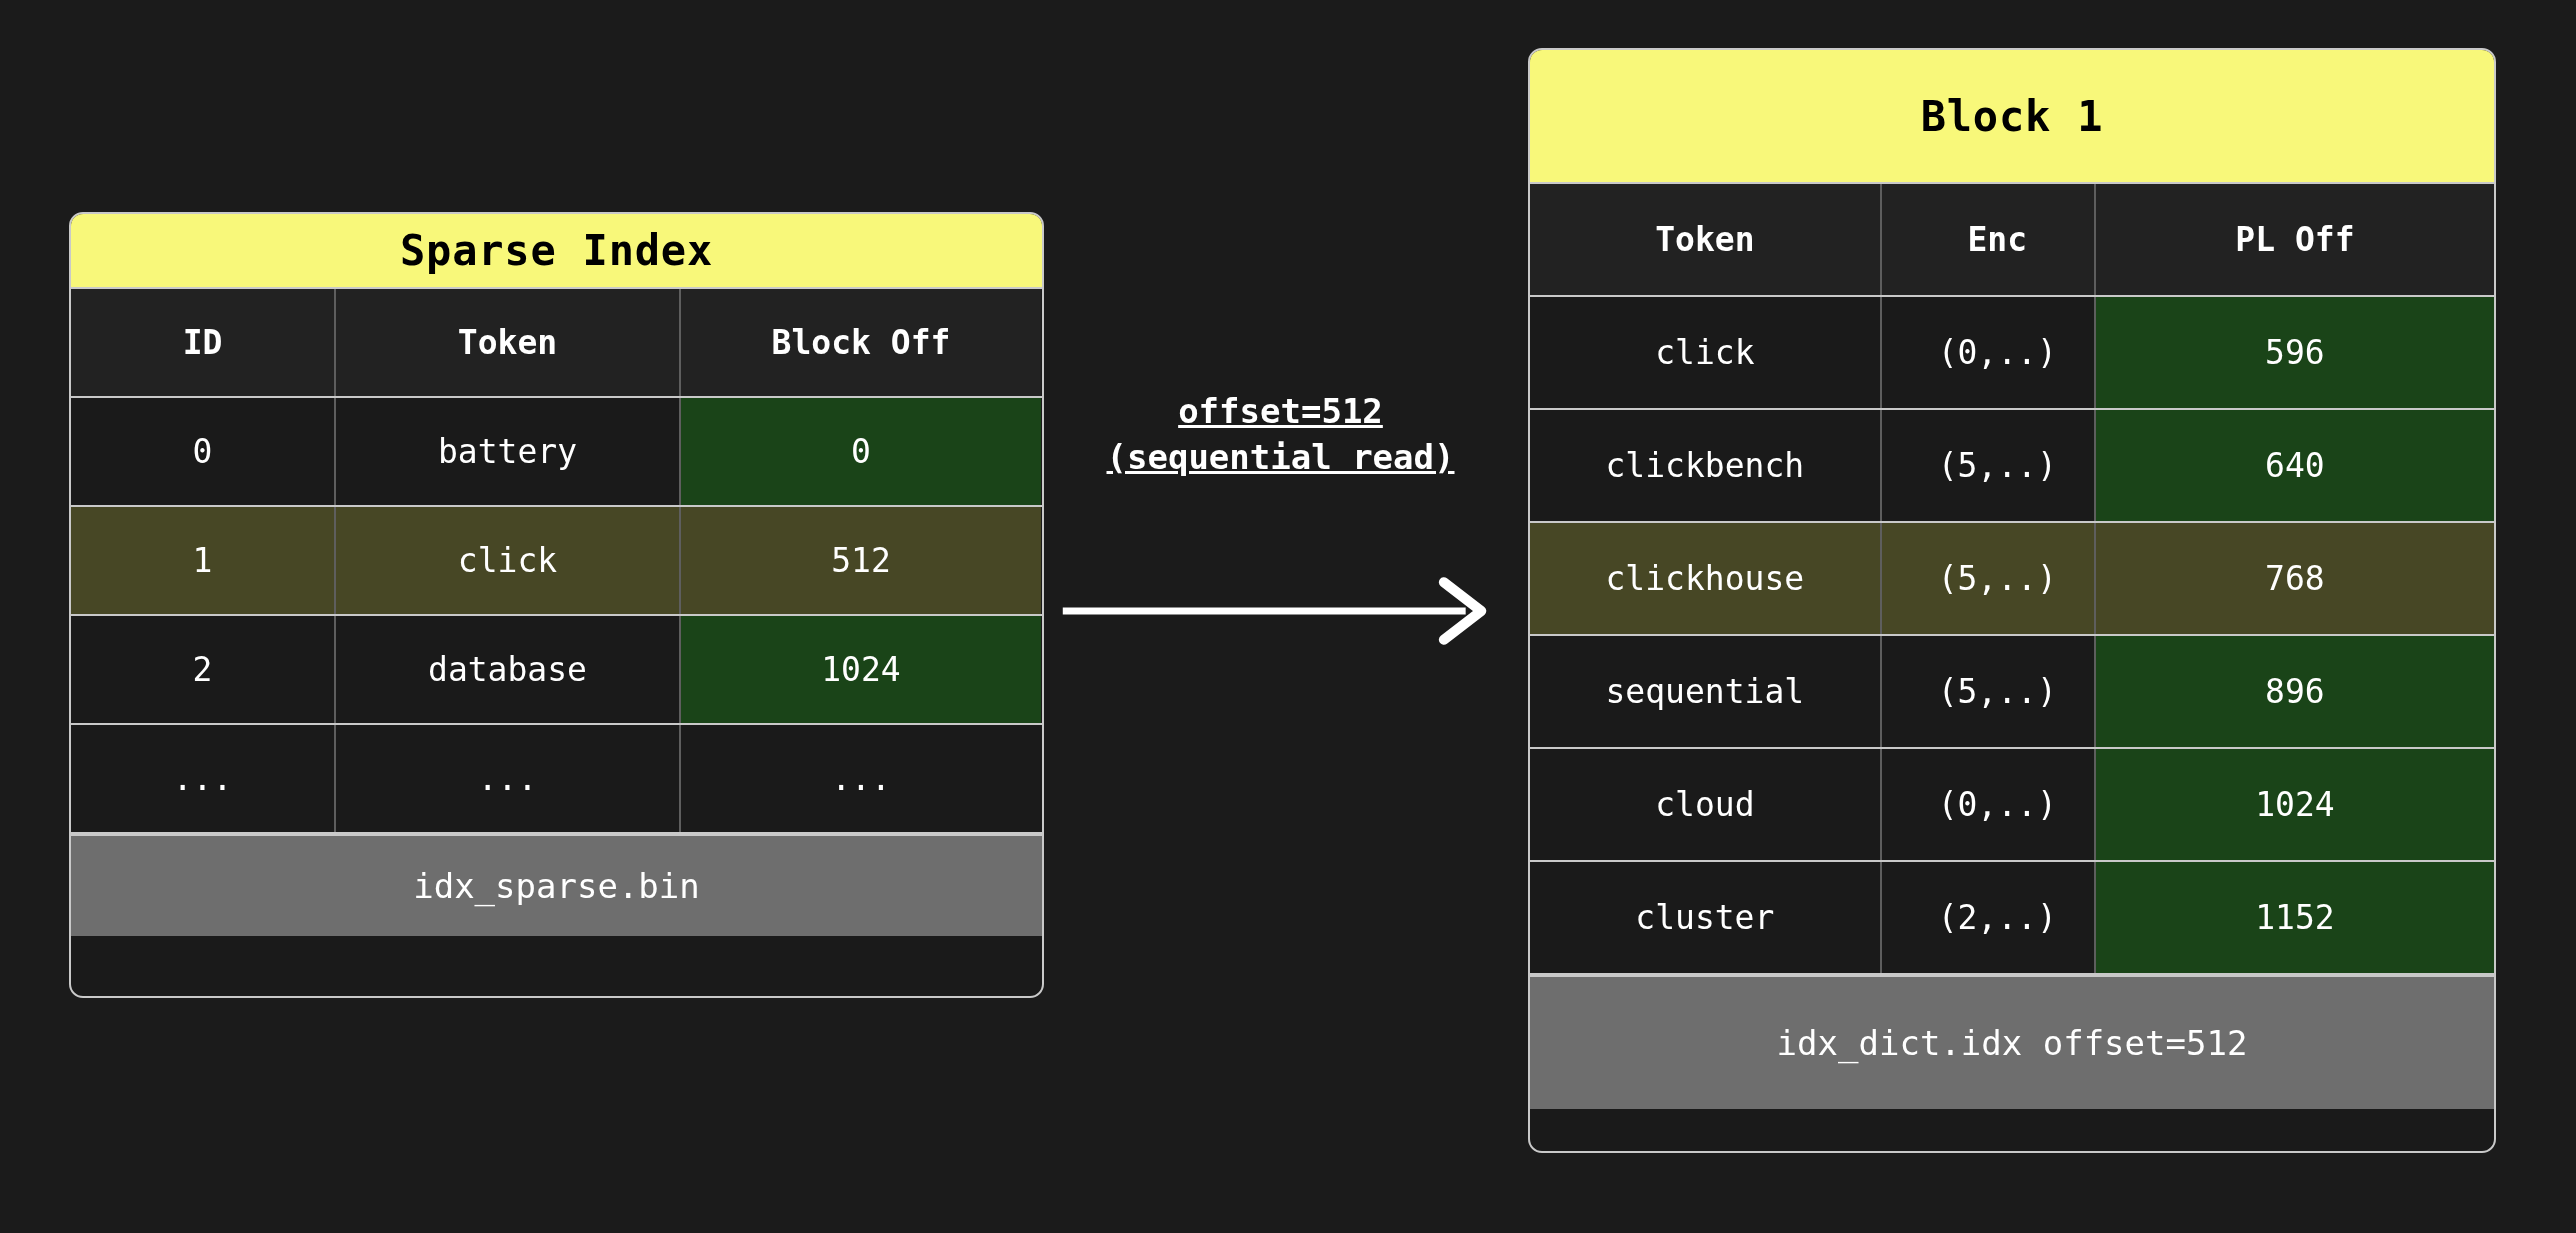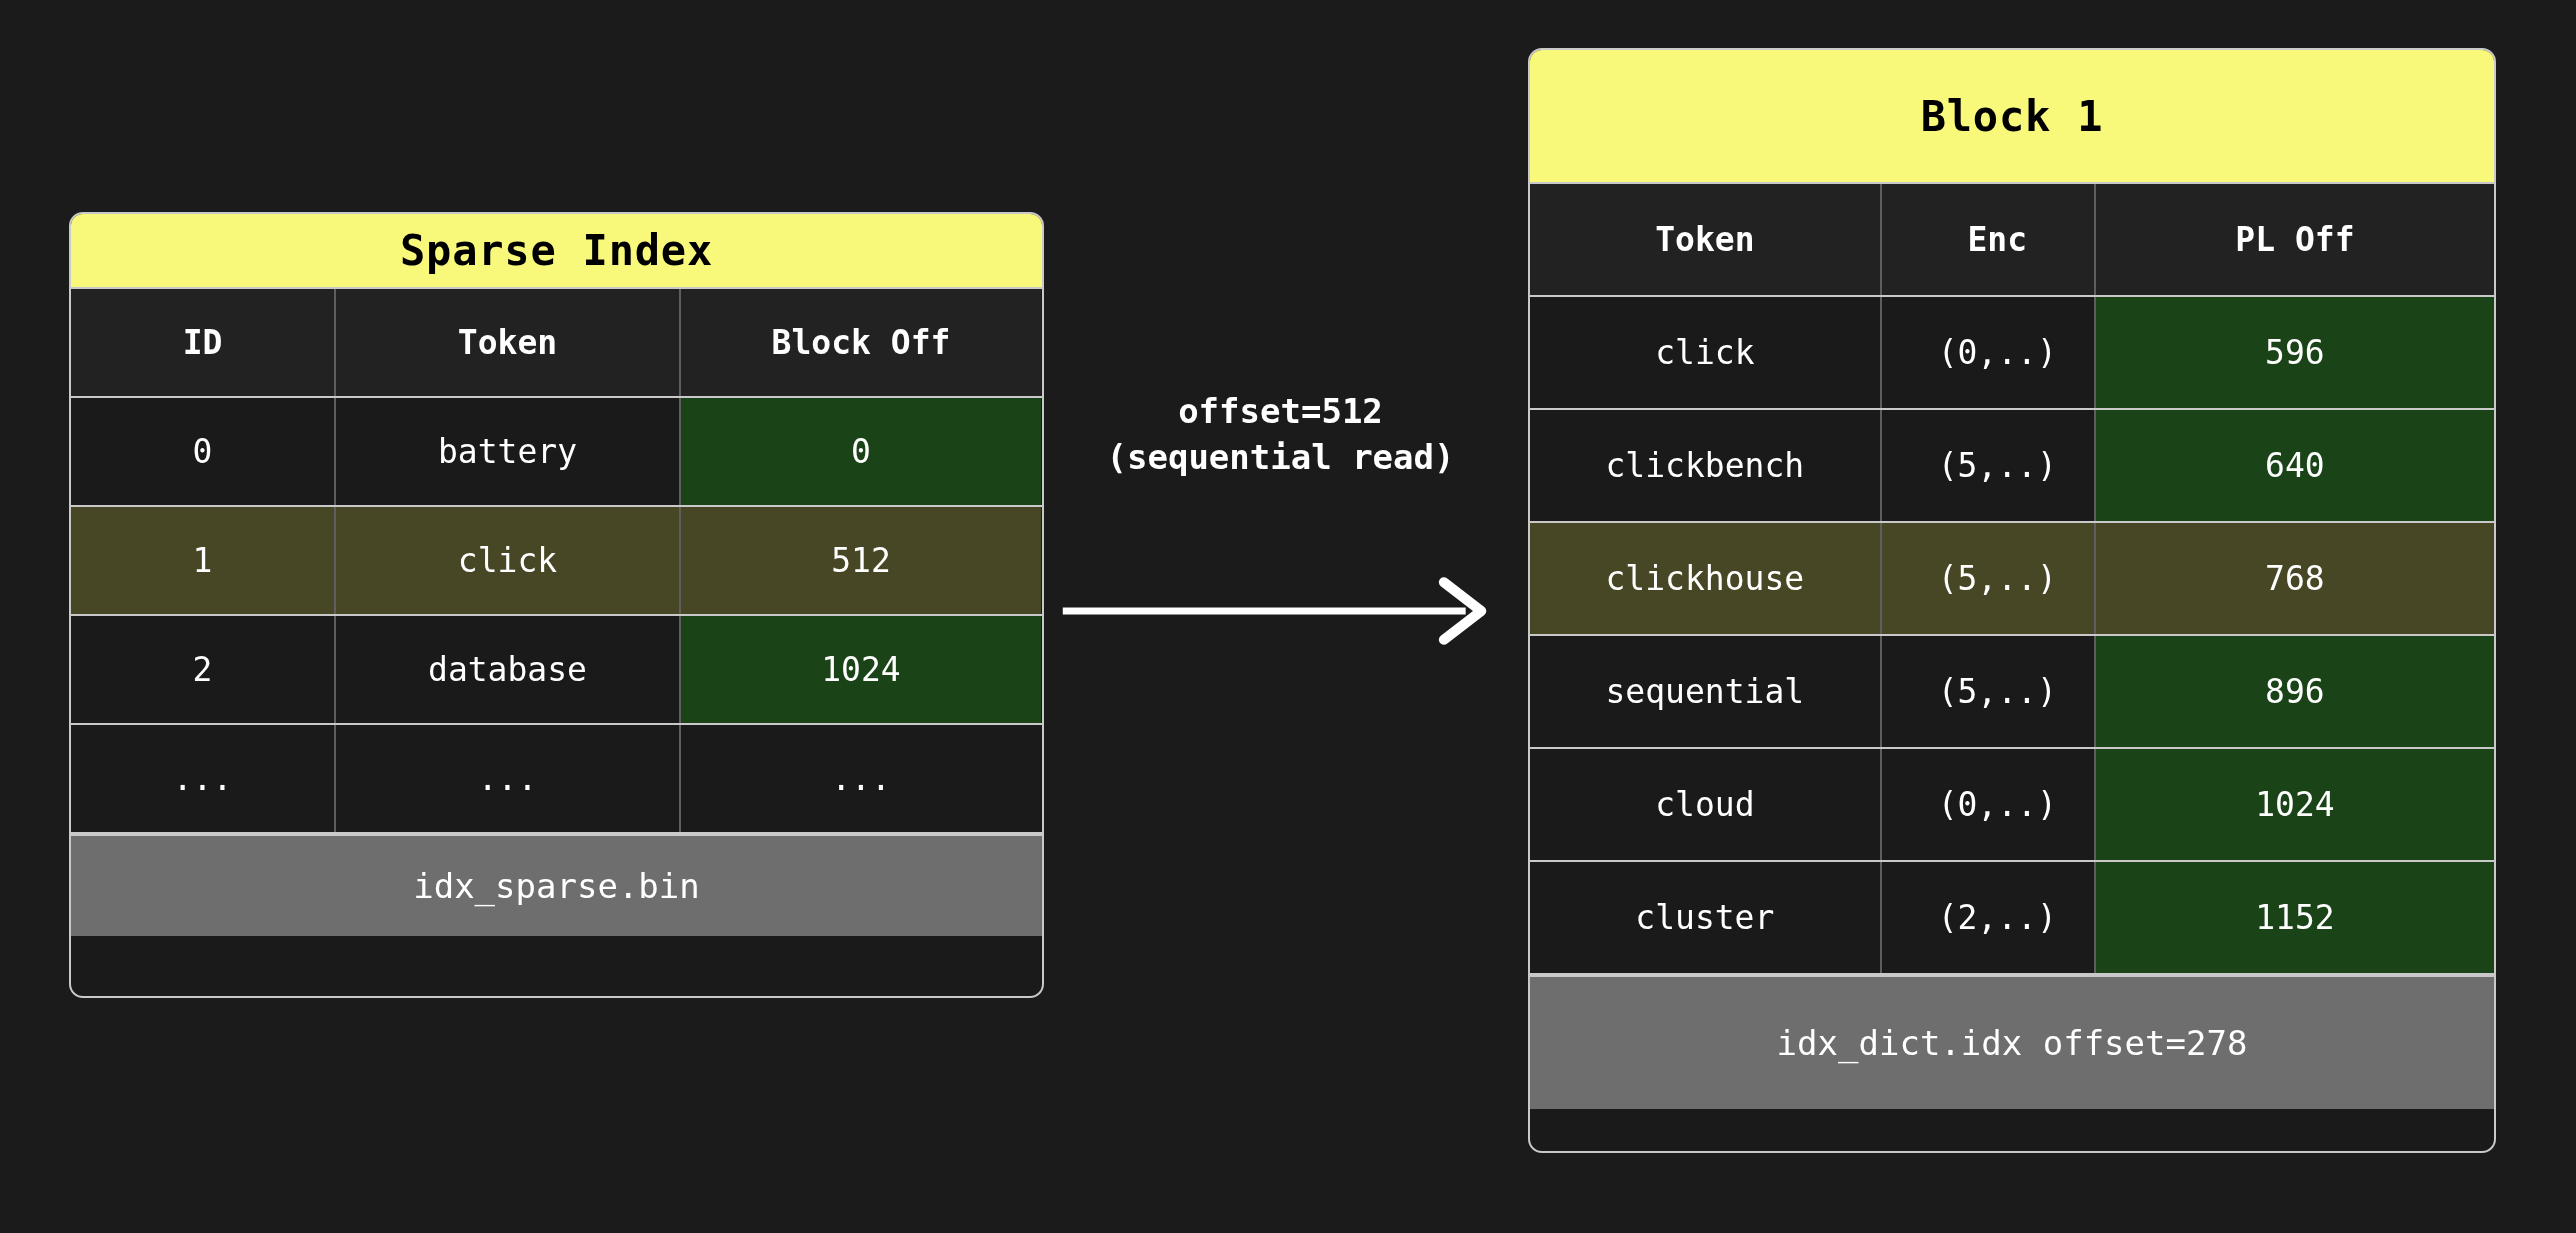--- a/index.html
+++ b/index.html
@@ -137,20 +137,21 @@
   #flow-label {
     position: absolute;
     left: 1047px;
     top: 389px;
     width: 467px;
     text-align: center;
     color: #ffffff;
     font-size: 34px;
     font-weight: bold;
     line-height: 1.35;
+    text-decoration: underline;
   }
   #flow-label div { white-space: nowrap; }
 </style>
 </head>
 <body>
 
 <div class="stage">
 
   <div class="card" id="sparse-index-card">
     <div class="card-title">Sparse Index</div>
@@ -236,17 +237,17 @@
       <div class="cell c1">(0,..)</div>
       <div class="cell c2 green">1024</div>
     </div>
 
     <div class="row">
       <div class="cell c0">cluster</div>
       <div class="cell c1">(2,..)</div>
       <div class="cell c2 green">1152</div>
     </div>
 
-    <div class="card-footer">idx_dict.idx offset=278</div>
+    <div class="card-footer">idx_dict.idx offset=512</div>
   </div>
 
 </div>
 
 
 </body></html>

